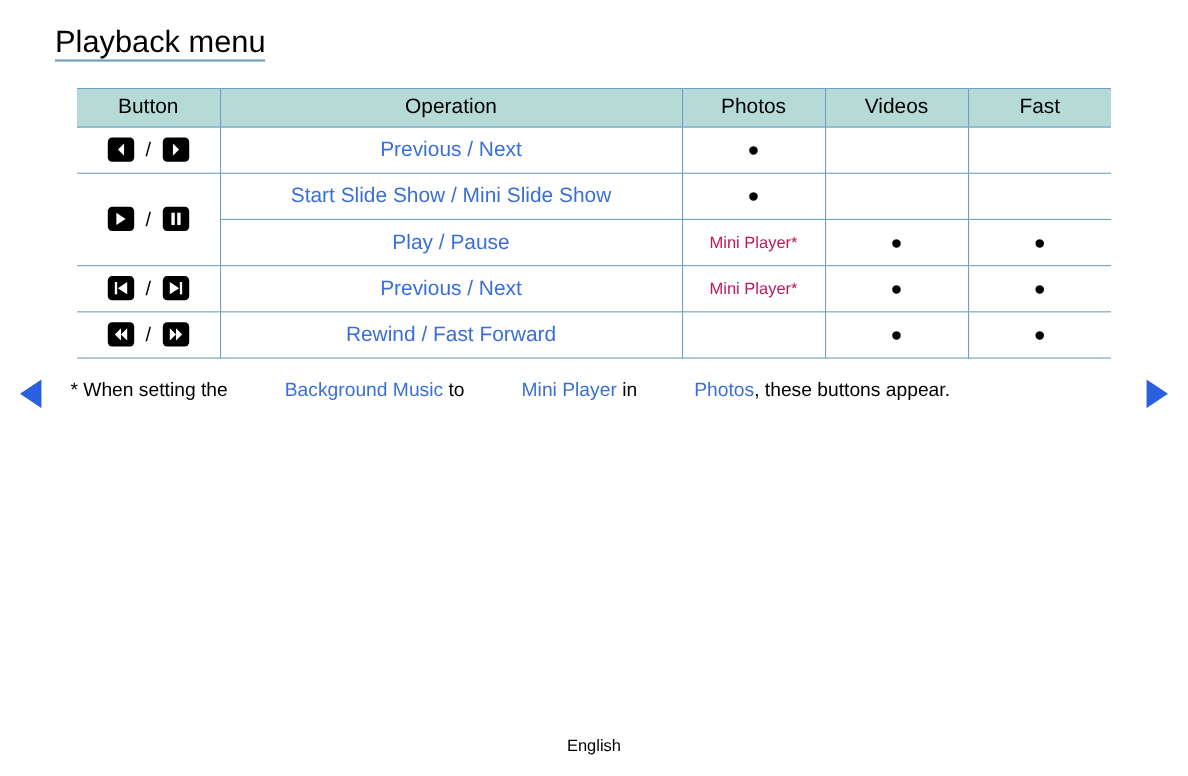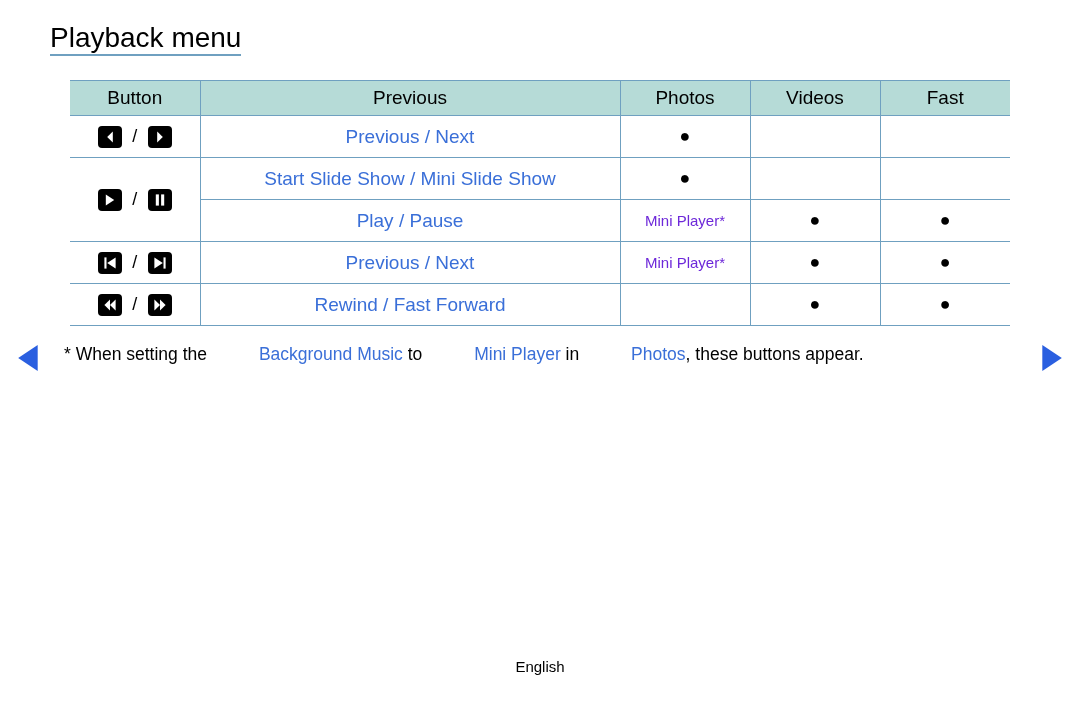--- a/index.html
+++ b/index.html
@@ -48,21 +48,21 @@
     border-left: 1px solid #6fa0c0;
     border-right: 1px solid #6fa0c0;
     text-align: center;
     padding: 8px 4px;
     font-size: 19px;
     height: 42px;
   }
   th:first-child, td:first-child { border-left: none; }
   th:last-child, td:last-child { border-right: none; }
   .op { color: #3a6fd8; }
-  .mini { color: #6d28d9; font-size: 15px; }
+  .mini { color: #be185d; font-size: 15px; }
   .dot { font-size: 18px; }
   .btncell { padding: 4px; }
   .icon-btn {
     display: inline-flex;
     align-items: center;
     justify-content: center;
     width: 24px;
     height: 22px;
     background: #000;
     border-radius: 4px;
@@ -81,21 +81,21 @@
   .nav-left, .nav-right {
     position: absolute;
     top: 345px;
     cursor: pointer;
   }
   .nav-left { left: 18px; }
   .nav-right { right: 18px; }
   .nav-left svg, .nav-right svg { width: 22px; height: 26px; fill: #2a5fe0; display:block; }
   .footer {
     position: absolute;
-    bottom: 30px;
+    bottom: 18px;
     left: 0;
     width: 100%;
     text-align: center;
     font-size: 15px;
   }
   col.c1 { width: 130px; }
   col.c2 { width: 420px; }
   col.c3 { width: 130px; }
   col.c4 { width: 130px; }
   col.c5 { width: 130px; }
@@ -110,21 +110,21 @@
   <colgroup>
     <col class="c1">
         <col class="c2">
         <col class="c3">
         <col class="c4">
         <col class="c5">
   </colgroup>
   <thead>
     <tr>
       <th>Button</th>
-      <th>Previous</th>
+      <th>Operation</th>
       <th>Photos</th>
       <th>Videos</th>
       <th>Fast</th>
     </tr>
   </thead>
   <tbody>
     <tr>
       <td class="btncell">
         <span class="icon-btn">
               <svg viewBox="0 0 10 10">

